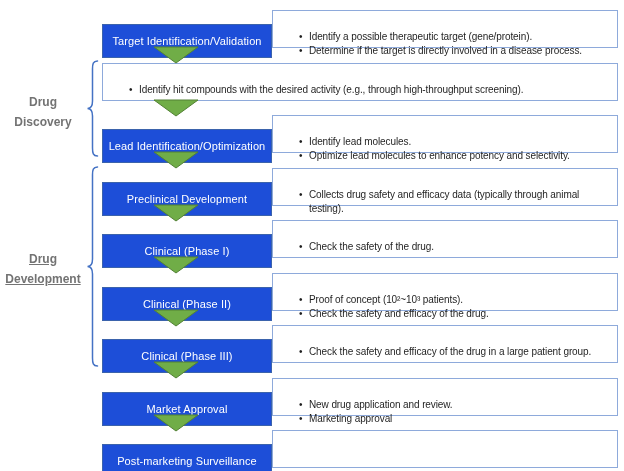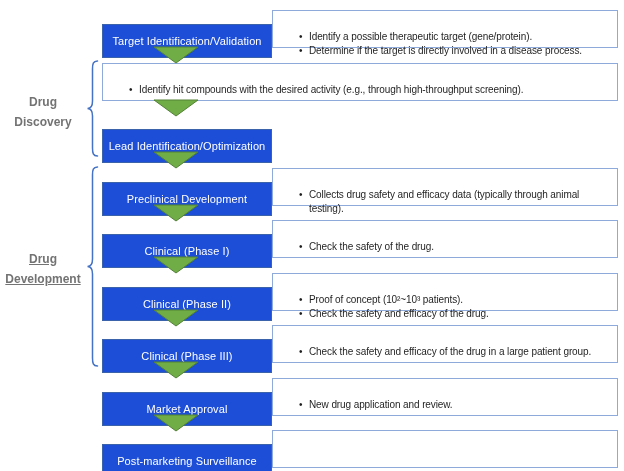--- a/index.html
+++ b/index.html
@@ -139,20 +139,26 @@
         <ul class="bullets">
           <li>Identify hit compounds with the desired activity (e.g., through high-throughput screening).</li>
         </ul>
       </div>
     </div>
 
     <div class="row">
       <div class="stage-box">
         <span>Lead Identification/Optimization</span>
       </div>
+      <div class="desc-box">
+        <ul class="bullets">
+          <li>Identify lead molecules.</li>
+          <li>Optimize lead molecules to enhance potency and selectivity.</li>
+        </ul>
+      </div>
     </div>
 
     <div class="row">
       <div class="stage-box">
         <span>Preclinical Development</span>
       </div>
       <div class="desc-box">
         <ul class="bullets">
           <li>Collects drug safety and efficacy data (typically through animal testing).</li>
         </ul>
@@ -193,20 +199,21 @@
       </div>
     </div>
 
     <div class="row">
       <div class="stage-box">
         <span>Market Approval</span>
       </div>
       <div class="desc-box">
         <ul class="bullets">
           <li>New drug application and review.</li>
+          <li>Marketing approval</li>
         </ul>
       </div>
     </div>
 
     <div class="row">
       <div class="stage-box">
         <span>Post-marketing Surveillance</span>
       </div>
       <div class="desc-box">
         <ul class="bullets">

